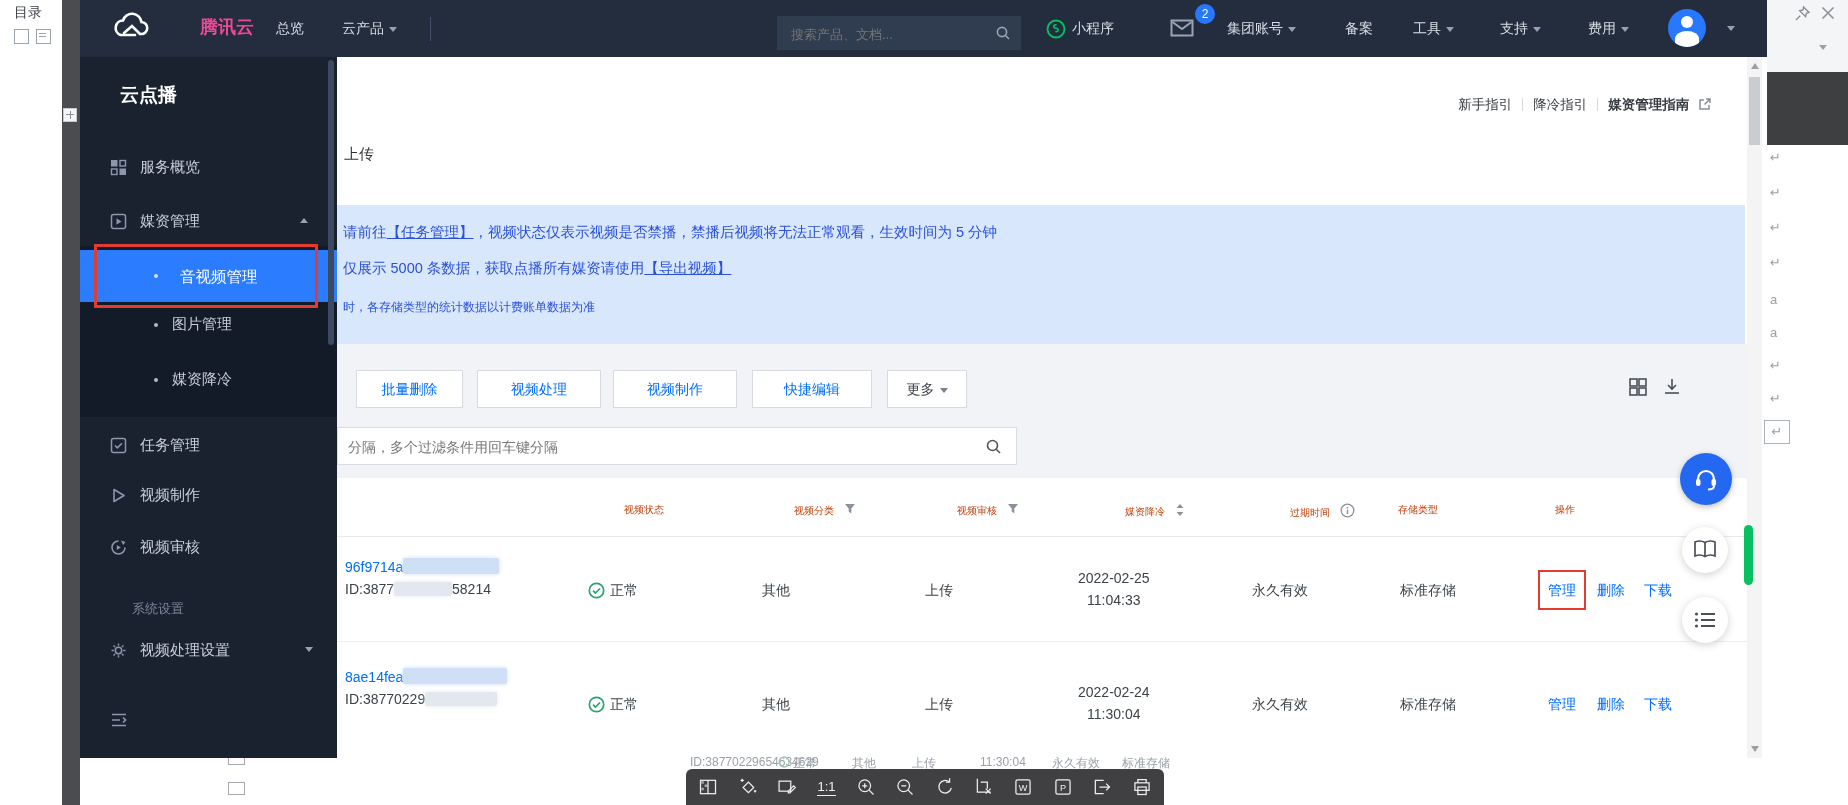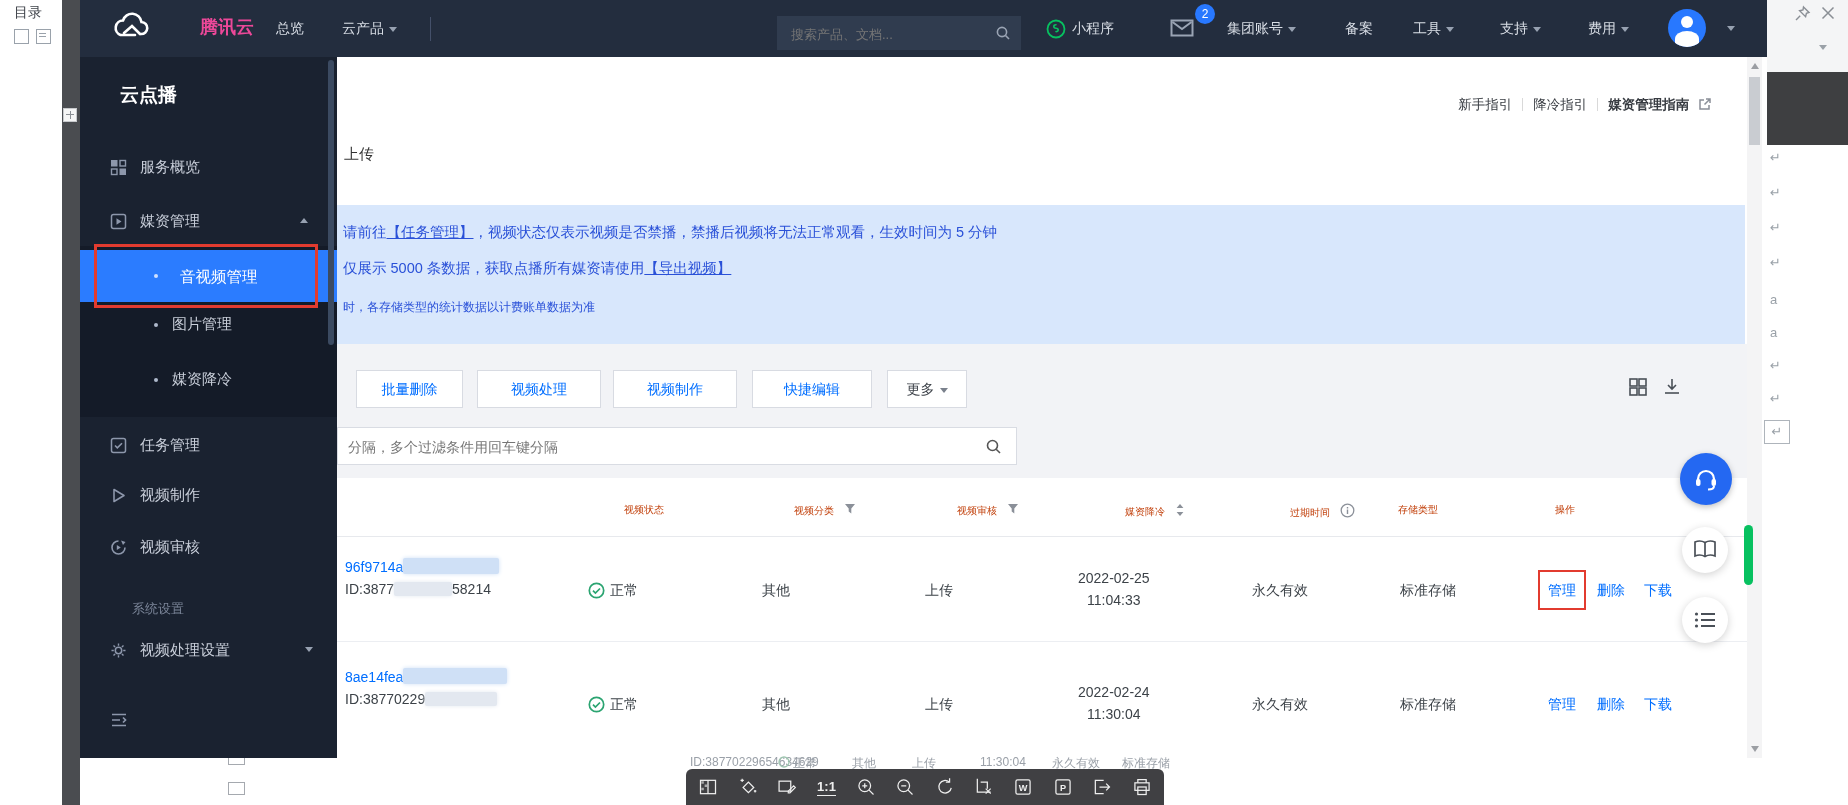--- a/index.html
+++ b/index.html
@@ -331,21 +331,21 @@
       <circle cx="6" cy="6" r="5" fill="none" stroke="#9fc6b0" stroke-width="1.3"></circle>
     </svg>
     <div class="t" style="left:793px;top:755px;font-size:12px;color:#9aa0a8;">正常</div>
     <div class="t" style="left:852px;top:755px;font-size:12px;color:#9aa0a8;">其他</div>
     <div class="t" style="left:912px;top:755px;font-size:12px;color:#9aa0a8;">上传</div>
     <div class="t" style="left:980px;top:755px;font-size:12px;color:#9aa0a8;">11:30:04</div>
     <div class="t" style="left:1052px;top:755px;font-size:12px;color:#9aa0a8;">永久有效</div>
     <div class="t" style="left:1122px;top:755px;font-size:12px;color:#9aa0a8;">标准存储</div>
   </div>
 
-  <div class="abs" style="left:686px;top:769px;width:478px;height:36px;background:rgba(30,31,34,.85);border-radius:6px 6px 0 0;display:flex;align-items:center;justify-content:space-evenly;font-weight:bold;">
+  <div class="abs" style="left:686px;top:769px;width:478px;height:36px;background:rgba(30,31,34,.85);border-radius:6px 6px 0 0;display:flex;align-items:center;justify-content:space-evenly;">
     <div class="tbicon">
       <svg width="20" height="20" viewBox="0 0 24 24">
           <rect x="3" y="4" width="18" height="16" fill="none" stroke="#eee" stroke-width="1.5"></rect>
           <path d="M12 4v16" stroke="#eee" stroke-width="1.5"></path>
           <path d="M4 5h3v3H4zM8 9h3v3H8zM4 13h3v3H4z" fill="rgba(238,238,238,.6)"></path>
         </svg>
     </div>
     <div class="tbicon">
       <svg width="20" height="20" viewBox="0 0 24 24">
           <rect x="8" y="8" width="9" height="9" transform="rotate(45 12.5 12.5)" fill="none" stroke="#eee" stroke-width="1.5"></rect>

